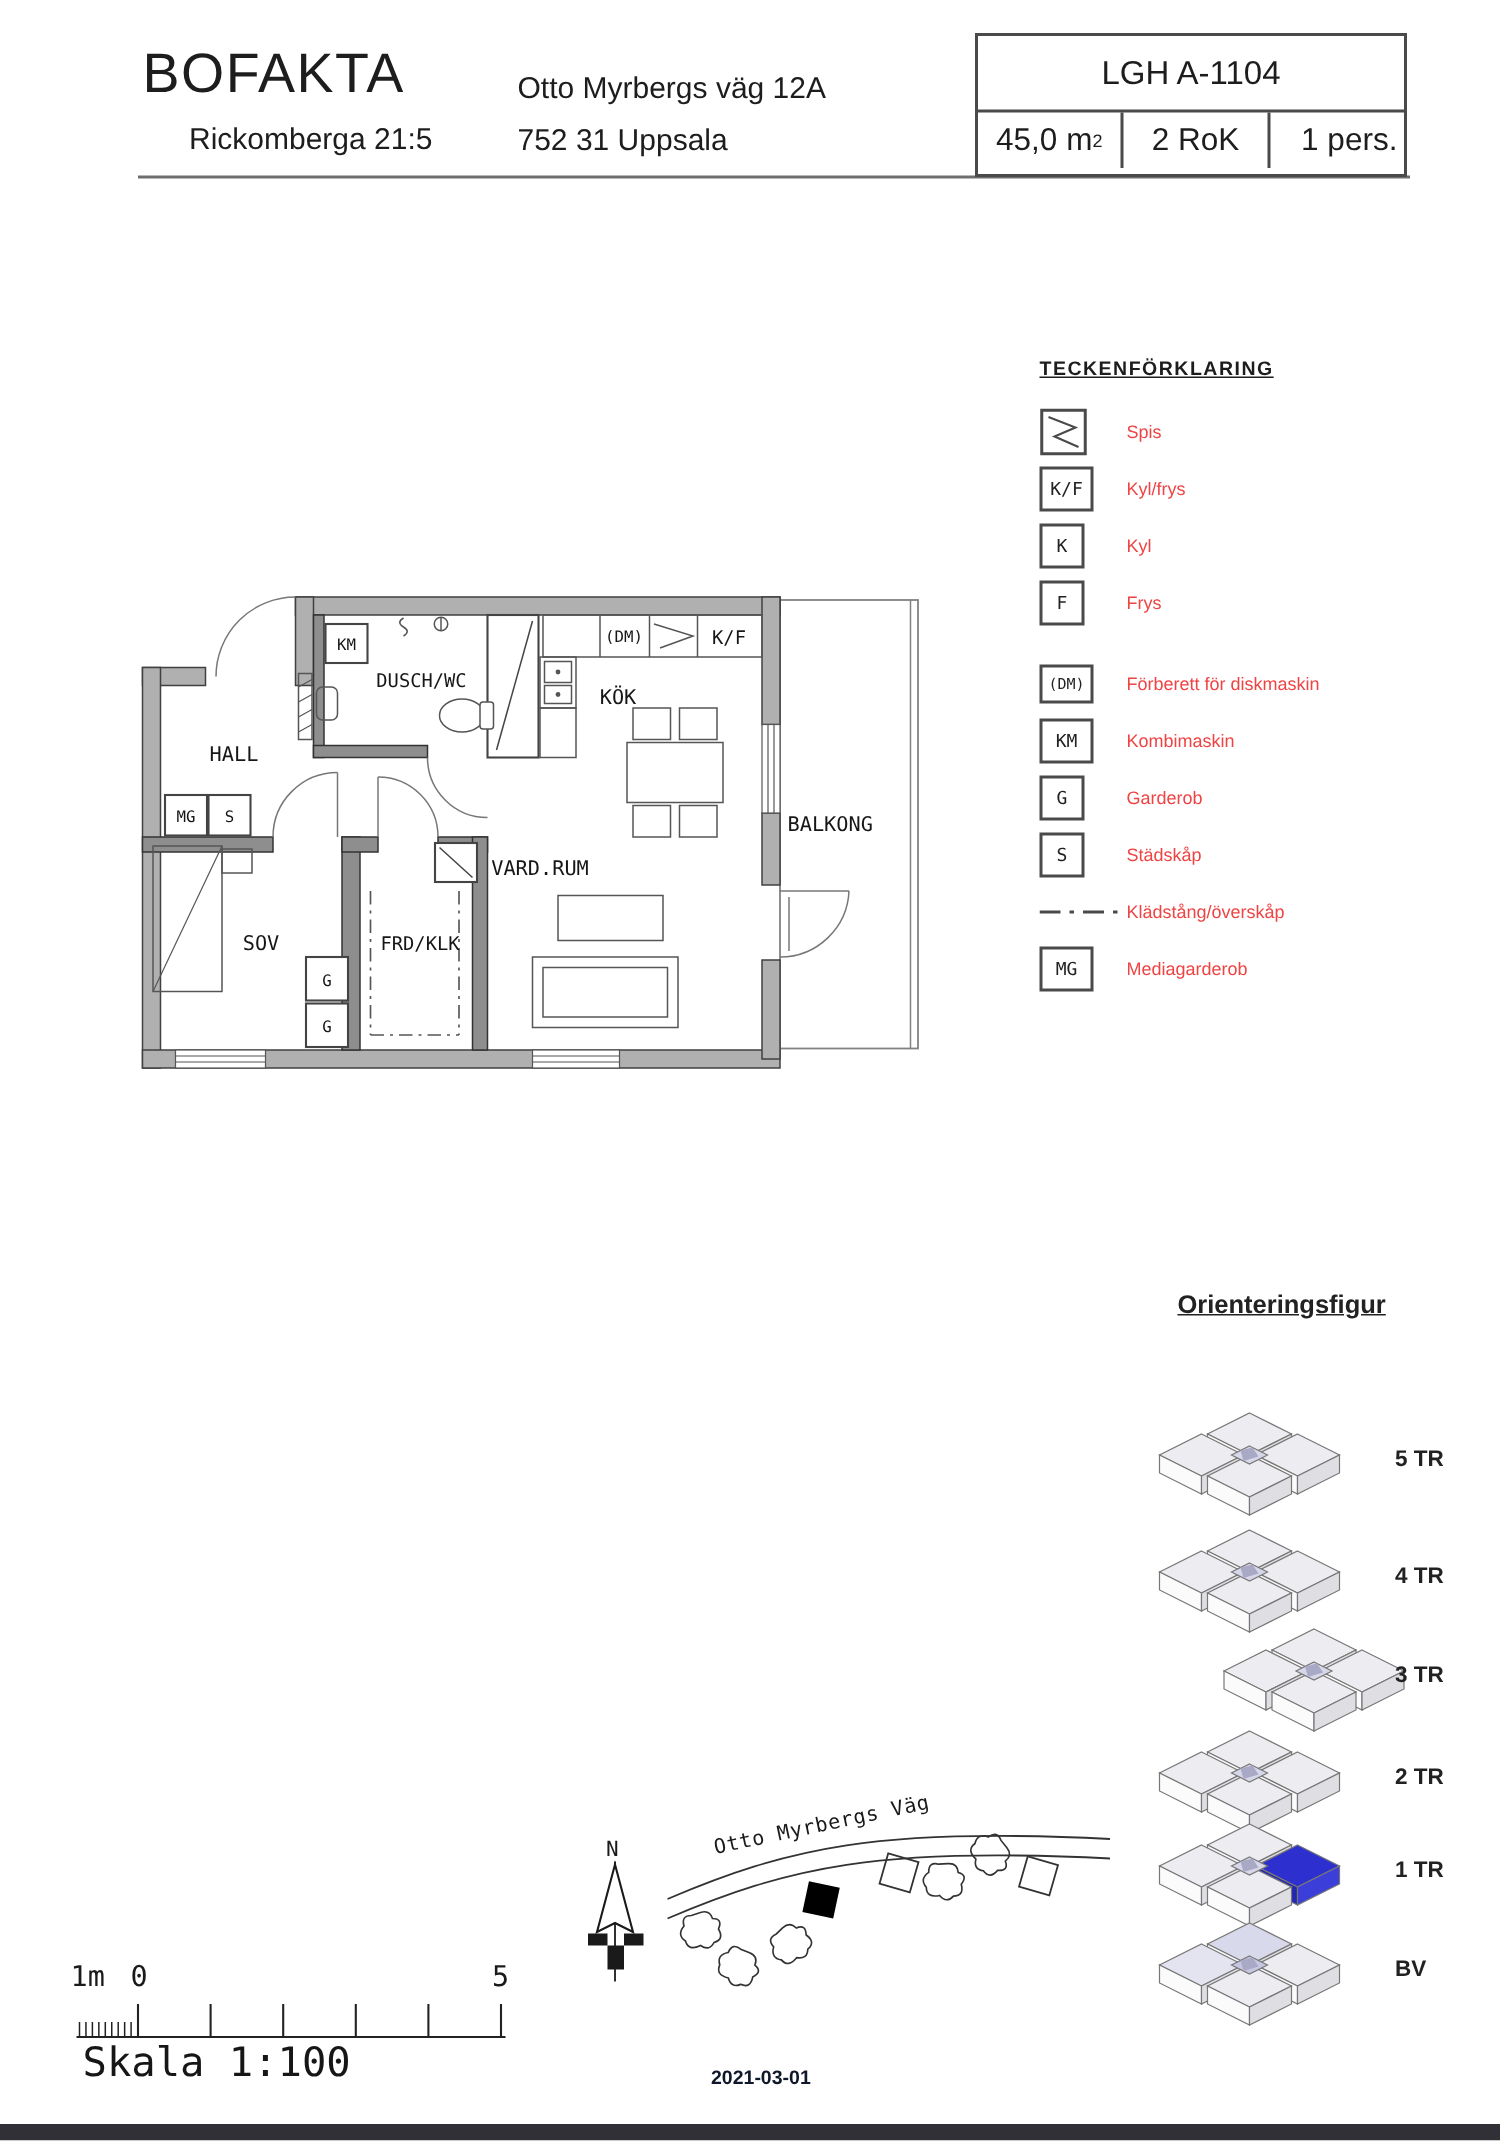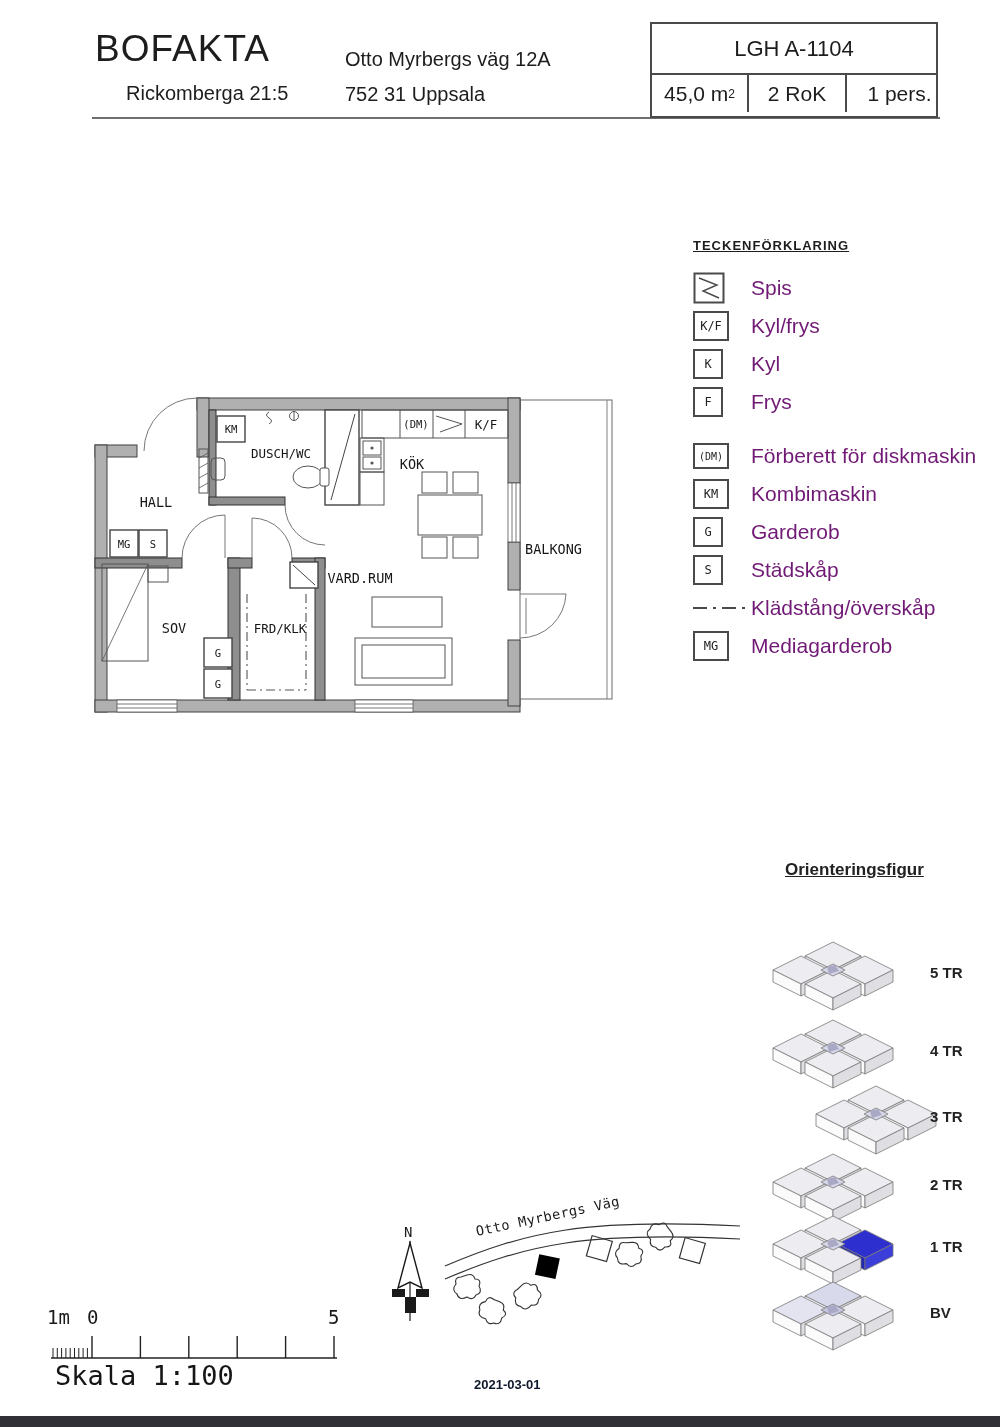--- a/index.html
+++ b/index.html
@@ -27,21 +27,21 @@
   .legend{left:693px;top:238px;width:290px;}
   .lg-title{font-size:13px;font-weight:700;letter-spacing:1px;text-decoration:underline;margin-bottom:16px;}
   .lg-row{display:flex;align-items:center;height:38px;}
   .lg-row.gap{margin-top:16px;}
   .lg-ic{width:58px;display:flex;align-items:center;justify-content:flex-start;}
   .lg-box{border:2px solid #4a4a4a;display:flex;align-items:center;justify-content:center;
           font-family:"DejaVu Sans Mono",monospace;font-size:12px;color:#222;background:#fff;box-sizing:border-box;}
   .b30{width:30px;height:30px;}
   .b34{width:36px;height:30px;}
   .b26{width:36px;height:26px;font-size:10px;}
-  .lg-label{font-size:21px;color:#701a75;}
+  .lg-label{font-size:12px;color:#ef4444;}
   .lg-svg{display:block;}
 
   
   .ori-title{left:785px;top:860px;font-size:17px;font-weight:600;text-decoration:underline;color:#222;}
   .floor-row{position:absolute;left:758px;width:235px;height:80px;}
   .floor-label{position:absolute;left:172px;top:26px;font-size:15px;font-weight:600;color:#222;}
   .fig-top{fill:#ededf1;stroke:#777;stroke-width:0.8;}
   .fig-lf{fill:#fbfbfb;stroke:#777;stroke-width:0.8;}
   .fig-rf{fill:#dfdfe3;stroke:#777;stroke-width:0.8;}
   .fig-mid{fill:#d7d7ea;stroke:#777;stroke-width:0.8;}

